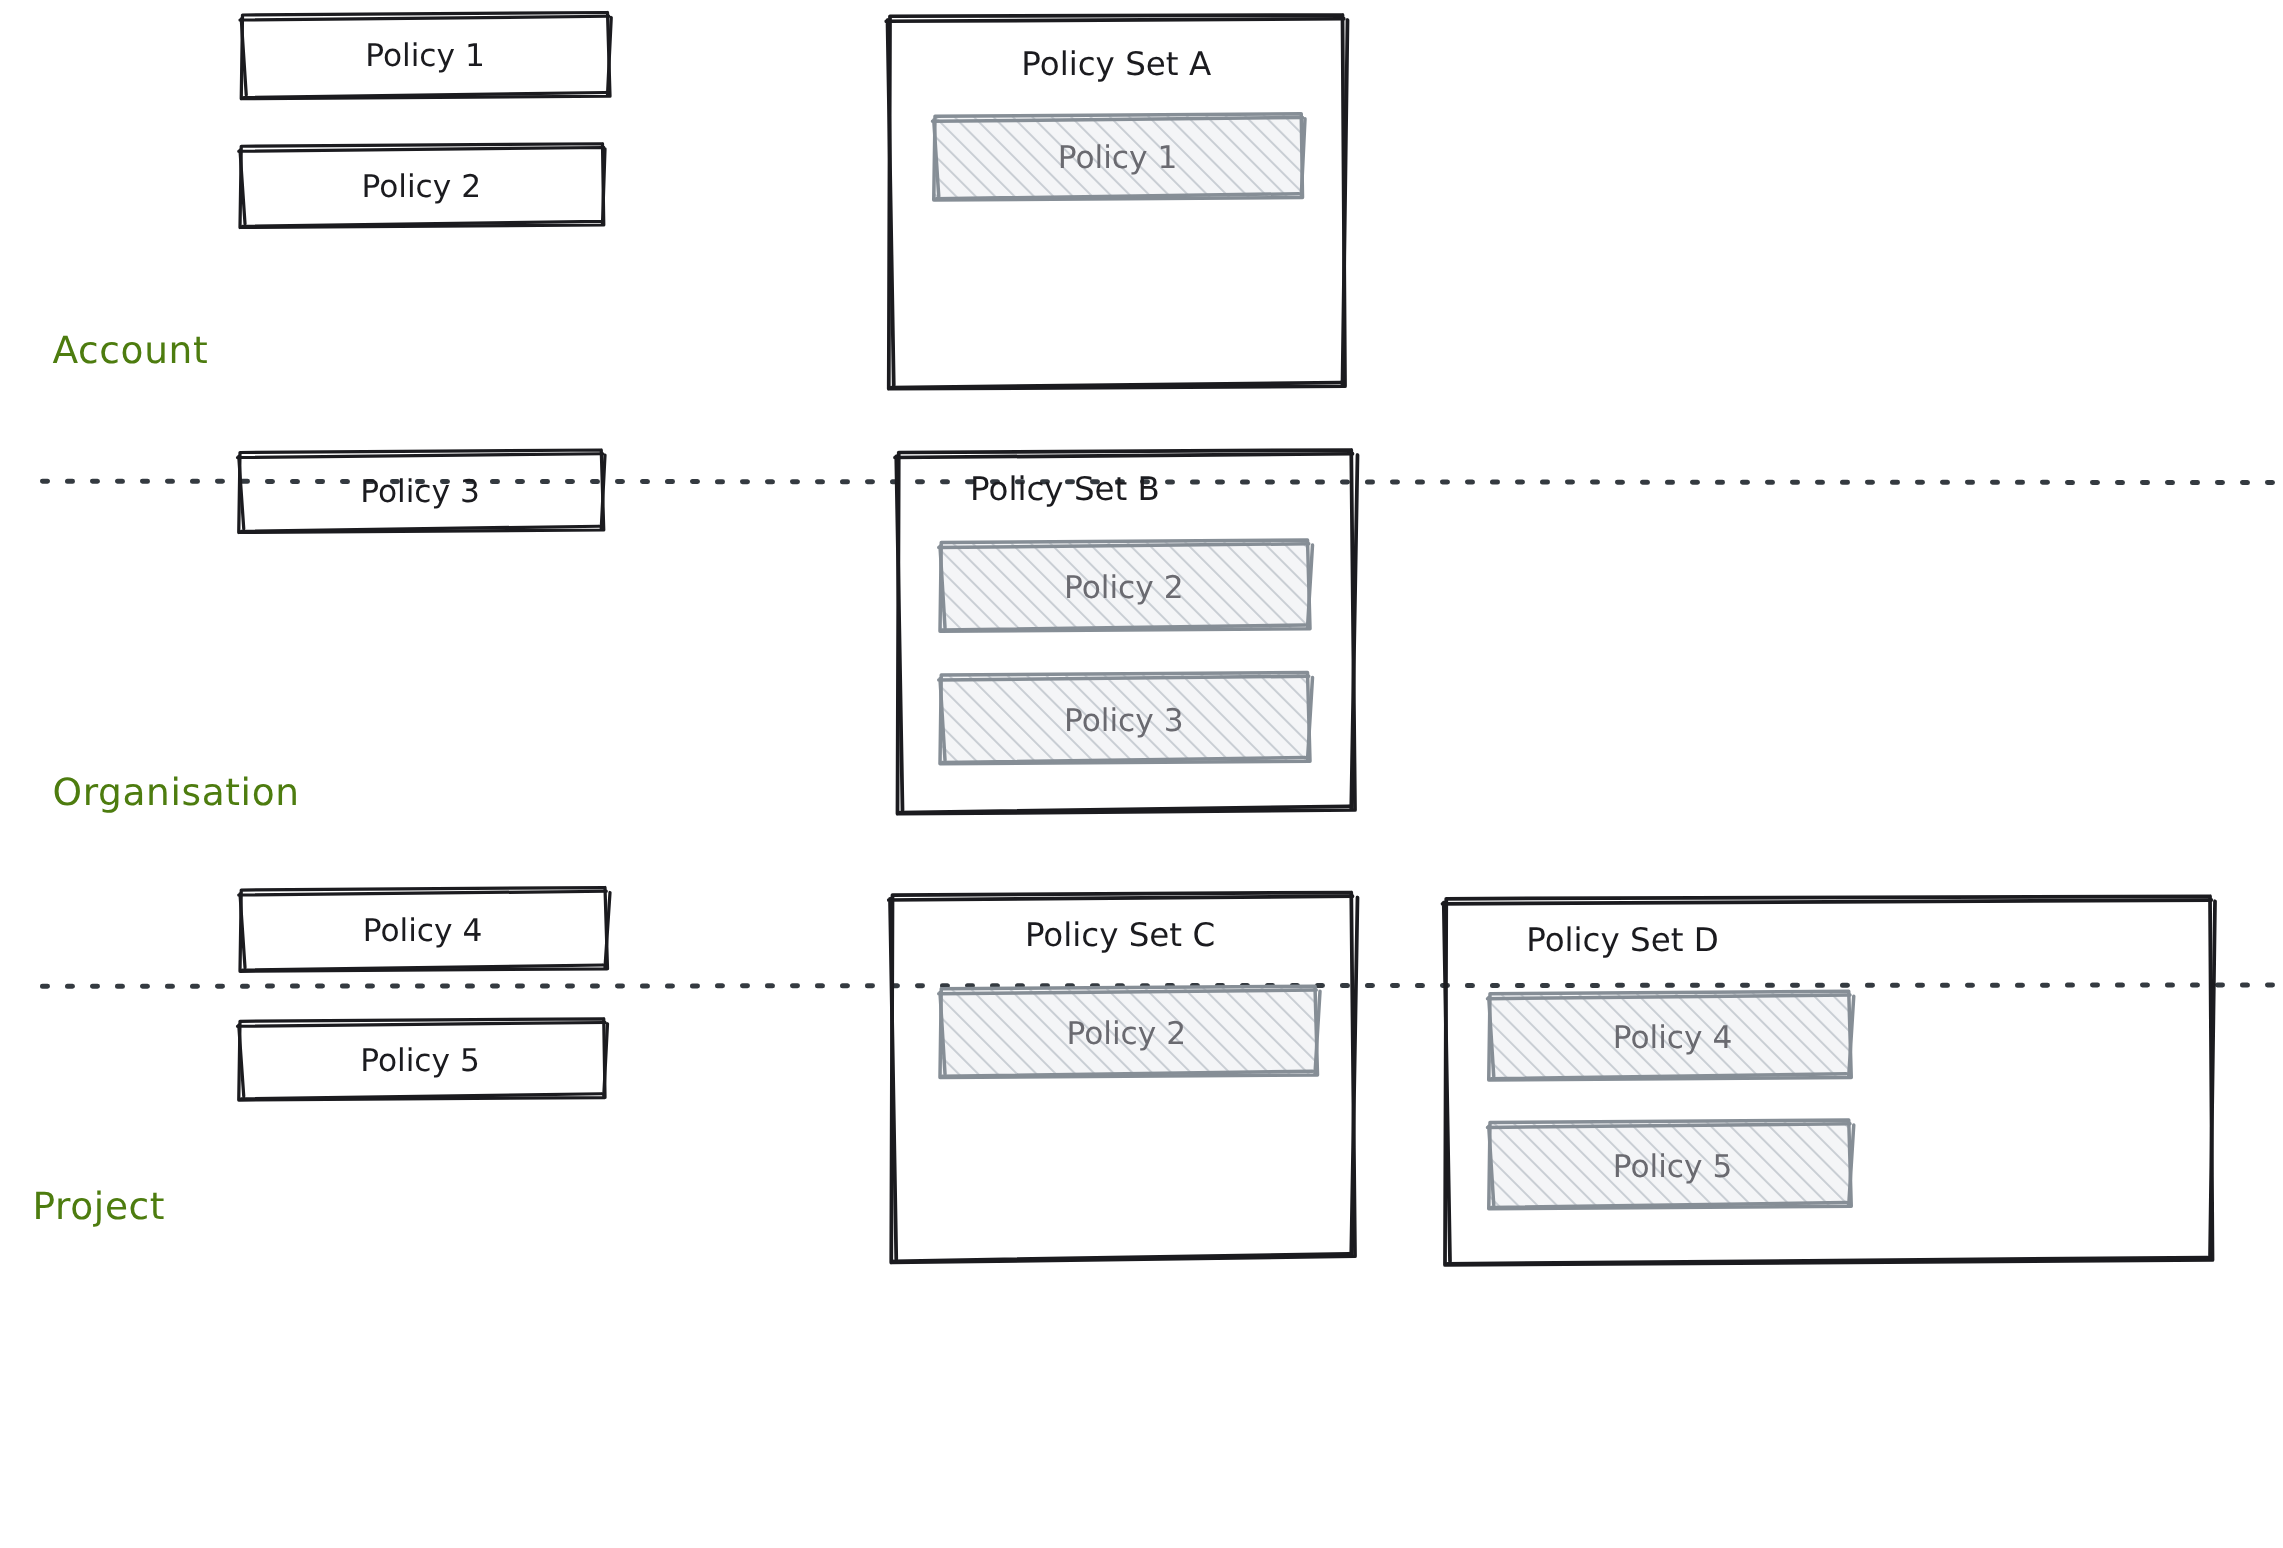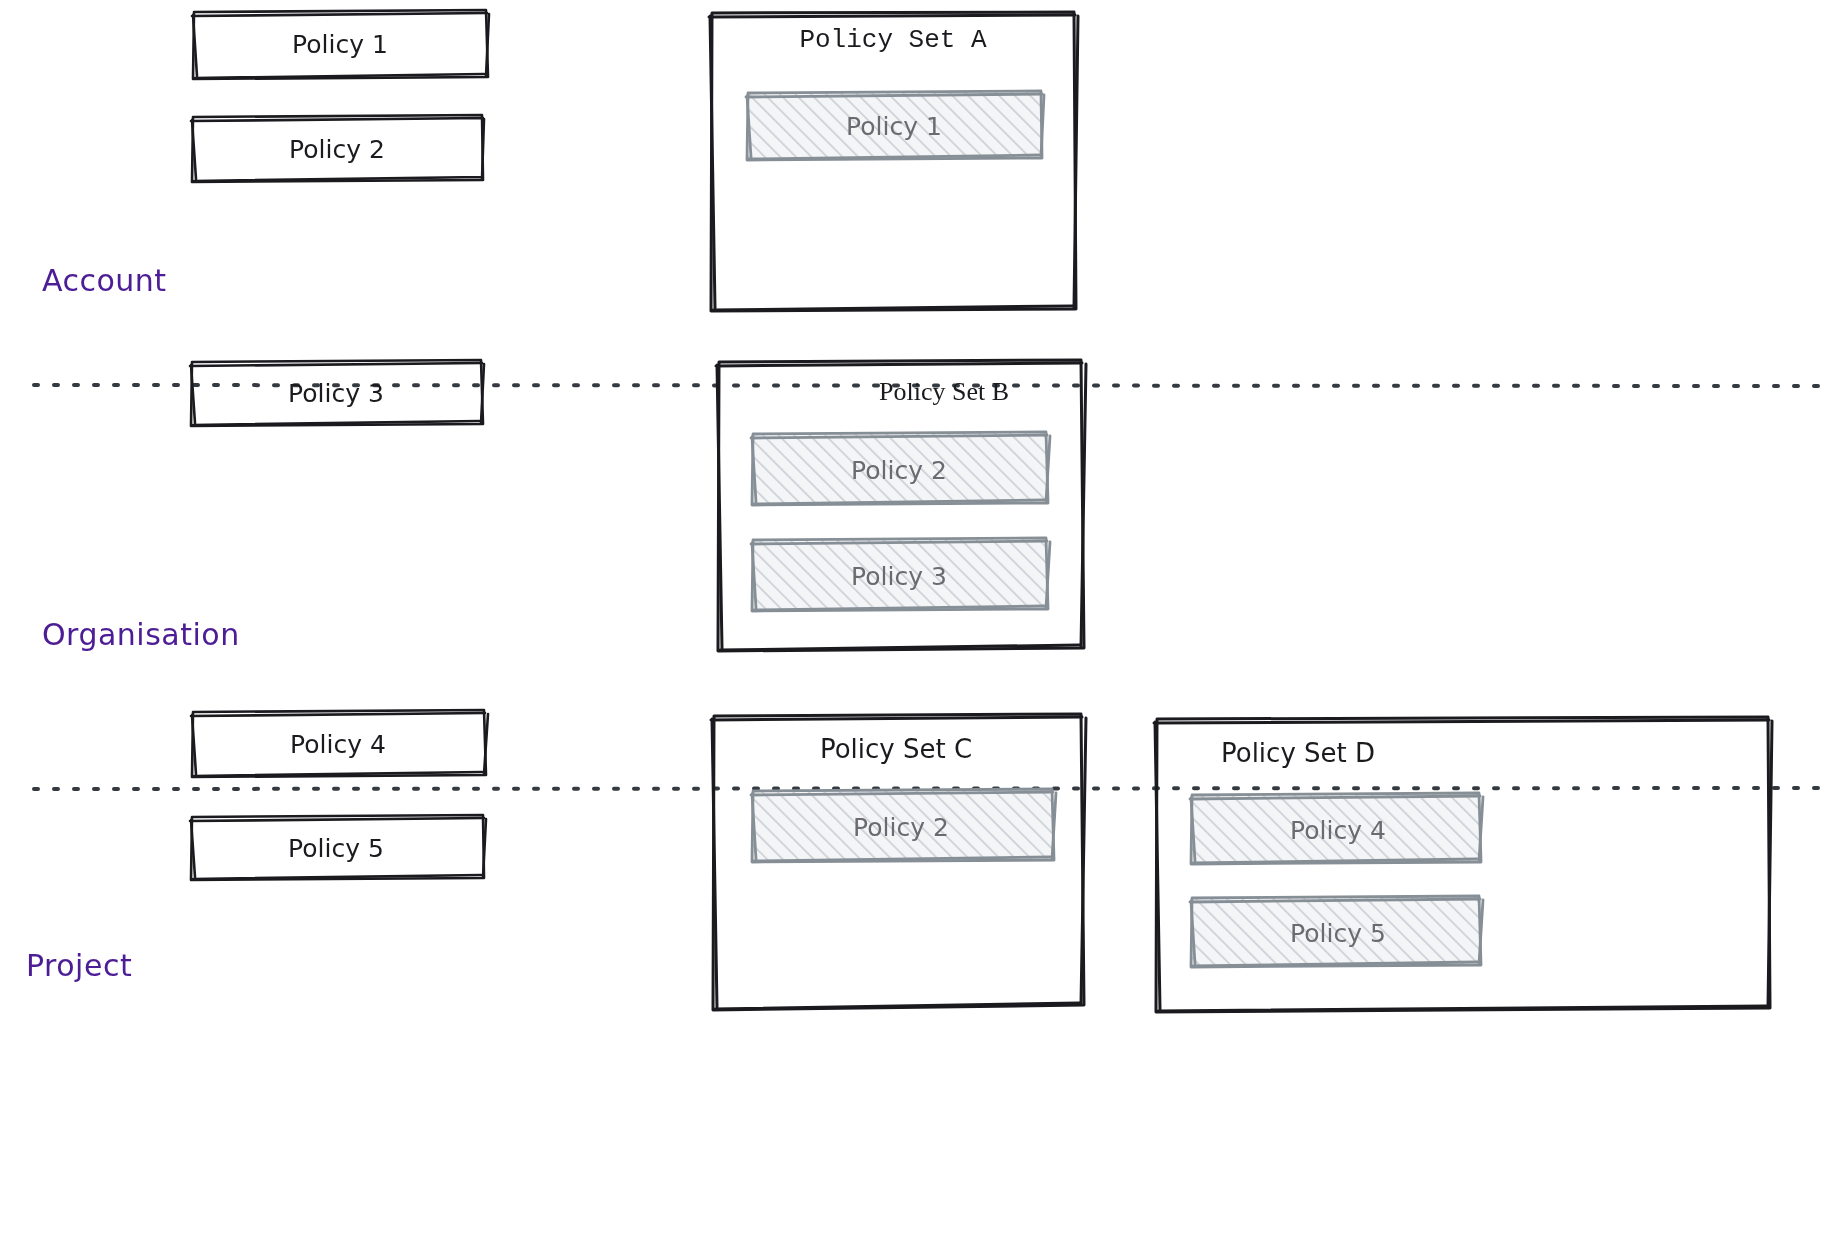--- a/index.html
+++ b/index.html
@@ -7,21 +7,21 @@
        font-family:"DejaVu Sans", sans-serif;}
 
   #canvas{position:absolute;inset:0;width:1826px;height:1238px;}
 
   .svgroot{position:absolute;left:0;top:0;width:1826px;height:1238px;}
 
   
   .lbl{position:absolute;color:#1b1b1f;white-space:nowrap;
        font-family:"DejaVu Sans", sans-serif;}
 
-  .band-label{font-size:30px;letter-spacing:.5px;color:#4c1d95;}
+  .band-label{font-size:30px;letter-spacing:.5px;color:#4d7c0f;}
 
   .policy-text{font-size:25px;color:#1b1b1f;}
   .set-title{font-size:26px;color:#1b1b1f;}
   .inner-policy-text{font-size:25px;color:#6a6a70;}
 
   .ctr{transform:translate(-50%,-50%);}
 </style>
 </head>
 <body>
 
@@ -114,28 +114,28 @@
 
     <g stroke="#868e96" stroke-width="2.8" stroke-linecap="round" stroke-linejoin="round">
       <path d="M1192,898 L1479,896 L1481,965 L1191,967 Z" fill="url(#hatch)"></path>
       <path d="M1190,902 L1480,899 M1483,900 L1479,964 M1477,962 L1193,966 M1195,964 L1191,901" fill="none"></path>
     </g>
   </svg>
 
   <div class="lbl policy-text ctr" style="left:340px;top:44px;">Policy 1</div>
   <div class="lbl policy-text ctr" style="left:337px;top:149px;">Policy 2</div>
 
-  <div class="lbl set-title ctr" style="left:893px;top:40px;font-family:Liberation Mono, monospace;">Policy Set A</div>
+  <div class="lbl set-title ctr" style="left:893px;top:52px;">Policy Set A</div>
   <div class="lbl inner-policy-text ctr" style="left:894px;top:126px;">Policy 1</div>
 
   <div class="lbl band-label" style="left:42px;top:263px;">Account</div>
 
   <div class="lbl policy-text ctr" style="left:336px;top:393px;">Policy 3</div>
 
-  <div class="lbl set-title ctr" style="left:944px;top:392px;font-family:Liberation Serif, serif;">Policy Set B</div>
+  <div class="lbl set-title ctr" style="left:852px;top:392px;">Policy Set B</div>
   <div class="lbl inner-policy-text ctr" style="left:899px;top:470px;">Policy 2</div>
   <div class="lbl inner-policy-text ctr" style="left:899px;top:576px;">Policy 3</div>
 
   <div class="lbl band-label" style="left:42px;top:617px;">Organisation</div>
 
   <div class="lbl policy-text ctr" style="left:338px;top:744px;">Policy 4</div>
   <div class="lbl policy-text ctr" style="left:336px;top:848px;">Policy 5</div>
 
   <div class="lbl set-title ctr" style="left:896px;top:749px;">Policy Set C</div>
   <div class="lbl inner-policy-text ctr" style="left:901px;top:827px;">Policy 2</div>

